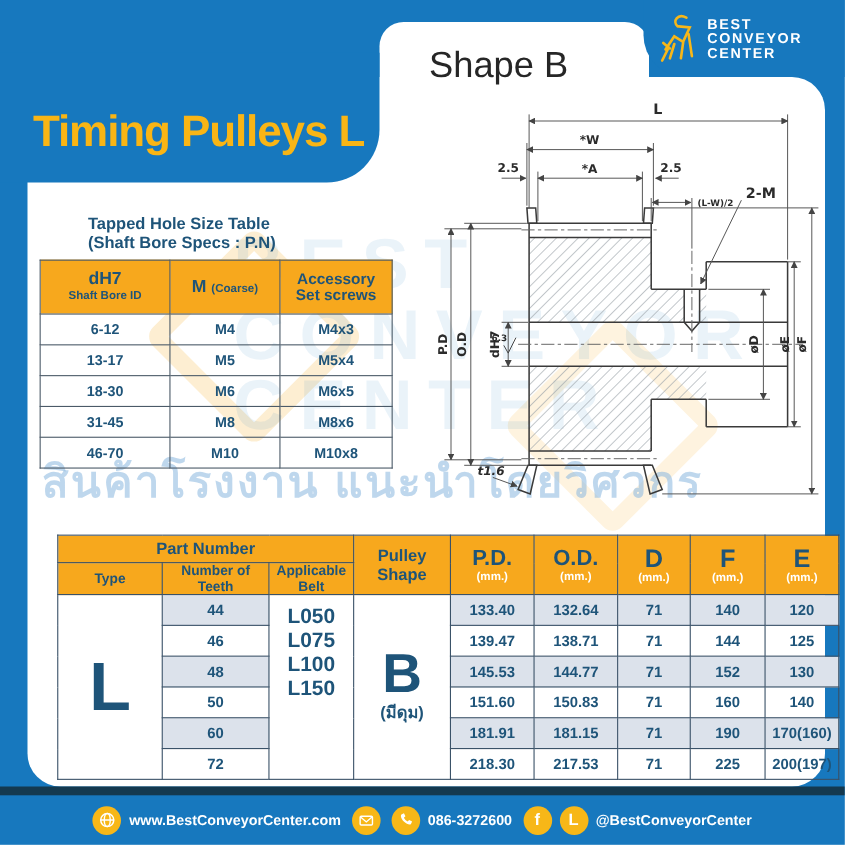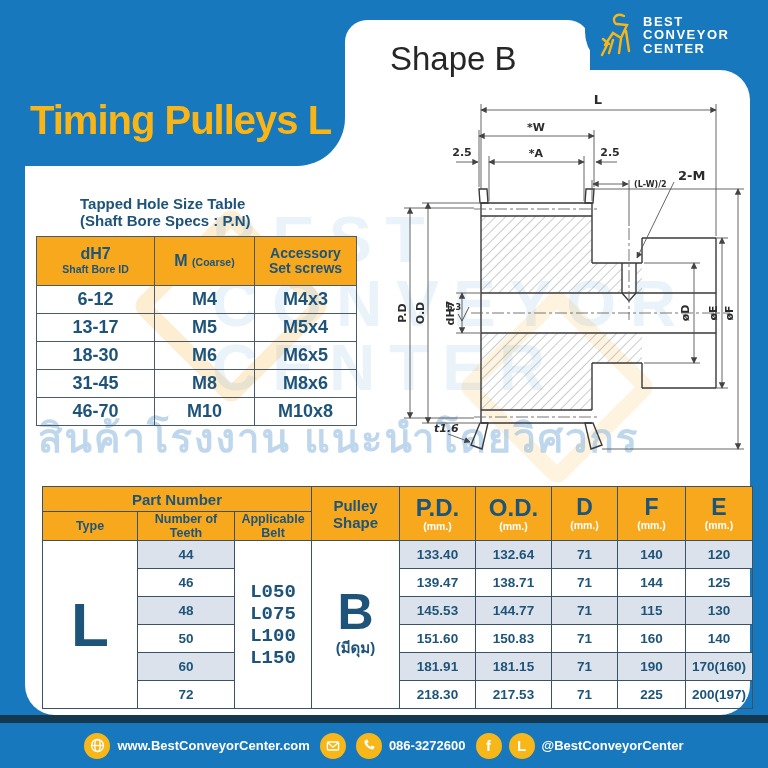--- a/index.html
+++ b/index.html
@@ -23,46 +23,46 @@
   .wm-thai{left:38px;top:406px;font-weight:bold;font-size:40px;letter-spacing:2px;color:rgba(136,183,223,0.55);white-space:nowrap;}
   .wm-diamond{width:110px;height:110px;border:16px solid rgba(247,168,29,0.20);transform:rotate(45deg);border-radius:12px;}
   .wm-d1{left:160px;top:235px;}
   .wm-d2{left:486px;top:316px;border-color:rgba(247,168,29,0.14);}
   
   .tapped-wrap{position:absolute;left:36px;top:195px;z-index:3;}
   .tapped-title{font-size:15px;font-weight:bold;color:#1E5479;line-height:1.15;margin-left:44px;}
   table.tapped{border-collapse:collapse;margin-top:6px;table-layout:fixed;width:320px;}
   table.tapped th,table.tapped td{border:1.6px solid #4B5A68;text-align:center;vertical-align:middle;color:#1E5479;}
   table.tapped th{background:#F7A81D;height:46px;padding:1px;}
-  table.tapped td{height:25px;font-size:18px;font-weight:bold;background:transparent;text-align:center;}
+  table.tapped td{height:25px;font-size:13px;font-weight:bold;background:transparent;text-align:center;}
   .th-main{font-size:16px;font-weight:bold;line-height:1.05;}
   .th-sub{font-size:10.5px;font-weight:bold;}
   
   .drawing{position:absolute;left:396px;top:88px;z-index:3;}
   .drawing text{fill:#2b2b2b;font-family:"DejaVu Sans",sans-serif;}
   .dimtxt{font-size:11px;font-weight:bold;}
   .dimtxt-s{font-size:8px;font-weight:bold;}
   .dimtxt-l{font-size:13px;font-weight:bold;}
   
-  .main-table-wrap{position:absolute;left:26px;top:486px;z-index:3;padding-left:16px;}
+  .main-table-wrap{position:absolute;left:36px;top:486px;z-index:3;padding-left:16px;}
   table.main{border-collapse:collapse;table-layout:fixed;width:710px;}
   table.main th,table.main td{border:1.4px solid #3A5268;text-align:center;vertical-align:middle;color:#1E5479;padding:0;}
   table.main th{background:#F7A81D;}
   tr.hrow1 th{height:24px;font-size:15px;font-weight:bold;}
   tr.hrow2 th{height:27px;font-size:12.5px;font-weight:bold;text-align:center;}
-  th.mcol .lbl{font-size:24px;font-weight:bold;line-height:1.0;}
+  th.mcol .lbl{font-size:20px;font-weight:bold;line-height:1.0;}
   th.mcol .lbl-big{font-size:23px;font-weight:bold;line-height:1.0;}
   th.mcol .unit{font-size:10.5px;font-weight:bold;color:#ffffff;}
   table.main td{height:27px;font-size:13.5px;font-weight:bold;background:transparent;}
   tr.alt td:not(.merge){background:#DCE2EB;margin-left:48px;}
   td.merge{background:#ffffff;}
   .type-big{font-size:62px;font-weight:bold;color:#1E5479;line-height:1;}
   .shape-big{font-size:50px;font-weight:bold;color:#1E5479;line-height:0.95;}
   .shape-note{font-size:15px;font-weight:bold;color:#1E5479;}
-  .belt-list{display:flex;flex-direction:column;justify-content:center;height:150px;font-size:19px;font-weight:bold;font-family:Liberation Mono, monospace;}
+  .belt-list{display:flex;flex-direction:column;justify-content:flex-start;height:150px;font-size:19px;font-weight:bold;}
   
   .footer-strip{position:absolute;left:0;top:715px;width:768px;height:8px;background:#14394F;z-index:5;}
   .footer{position:absolute;left:0;top:723px;width:768px;height:45px;z-index:5;display:flex;align-items:center;justify-content:center;gap:10px;}
   .f-item{display:flex;align-items:center;gap:7px;color:#ffffff;font-size:13px;font-weight:bold;}
   .circle-icon{width:26px;height:26px;border-radius:50%;background:#F7B718;display:flex;align-items:center;justify-content:center;flex:0 0 auto;}
   .circle-icon span{color:#ffffff;font-weight:bold;font-size:15px;line-height:1;}
 </style>
 </head>
 <body>
 
@@ -312,21 +312,21 @@
           <td>138.71</td>
         <td>71</td>
           <td>144</td>
           <td>125</td>
       </tr>
       <tr class="alt">
         <td>48</td>
         <td>145.53</td>
           <td>144.77</td>
         <td>71</td>
-          <td>115</td>
+          <td>152</td>
           <td>130</td>
       </tr>
       <tr>
         <td>50</td>
         <td>151.60</td>
           <td>150.83</td>
         <td>71</td>
           <td>160</td>
           <td>140</td>
       </tr>

